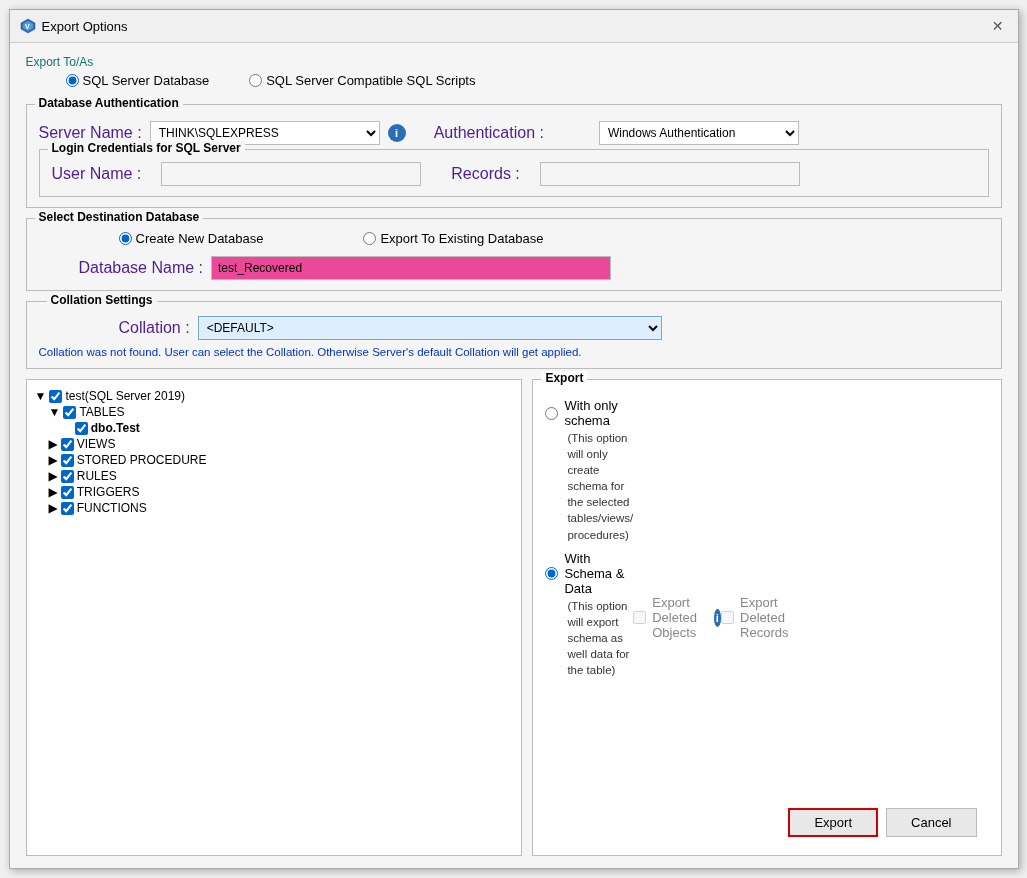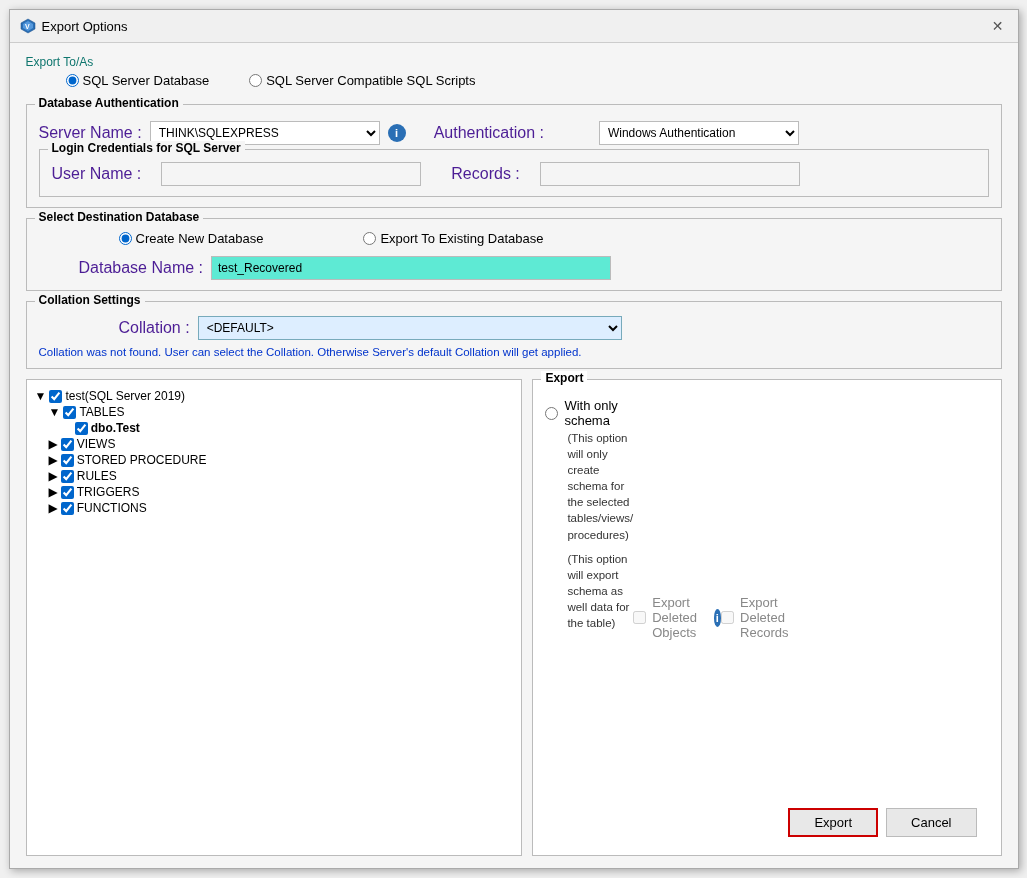--- a/index.html
+++ b/index.html
@@ -89,21 +89,21 @@
       gap: 8px;
       margin-top: 6px;
     }
     .form-label {
       font-size: 16px;
       color: #4c1d95;
       white-space: nowrap;
     }
     .form-input {
       border: 1px solid #bbb;
-      background: #5eead4;
+      background: #ec4899;
       padding: 3px 6px;
       font-size: 12px;
       height: 24px;
       outline: none;
     }
     .form-input.disabled-input {
       background: #f5f5f5;
       color: #999;
     }
     select {
@@ -186,28 +186,28 @@
       font-weight: 600;
     }
     .collation-box {
       border: 1px solid #bbb;
       padding: 8px 12px 10px 12px;
       position: relative;
     }
     .collation-title {
       position: absolute;
       top: -9px;
-      left: 8px;
+      left: 20px;
       background: #f5f5f5;
       padding: 0 4px;
       font-size: 12px;
       font-weight: 600;
     }
     .collation-select {
-      width: 424px;
+      width: 464px;
       background: #ddeeff;
       border: 1px solid #7ab;
     }
     .collation-warning {
       color: #0033cc;
       font-size: 11.5px;
       margin-top: 6px;
     }
     .bottom-section {
       display: flex;
@@ -448,20 +448,24 @@
         <div class="export-options">
           <div class="export-option">
             <div class="export-option-header">
               <input type="radio" name="exportType" style="">
               <span>With only schema</span>
             </div>
             <div class="export-option-desc">(This option will only create schema for the  selected tables/views/ procedures)</div>
           </div>
 
           <div class="export-option">
+            <div class="export-option-header">
+              <input type="radio" name="exportType" checked="" style="">
+              <span>With Schema &amp; Data</span>
+            </div>
             <div class="export-option-desc">(This option will export schema as well data for the table)</div>
           </div>
         </div>
 
         <div class="divider"></div>
 
         <div class="checkbox-row">
           <input type="checkbox" disabled="" style="">
           <span>Export Deleted Objects</span>
           <div class="info-icon">i</div>

